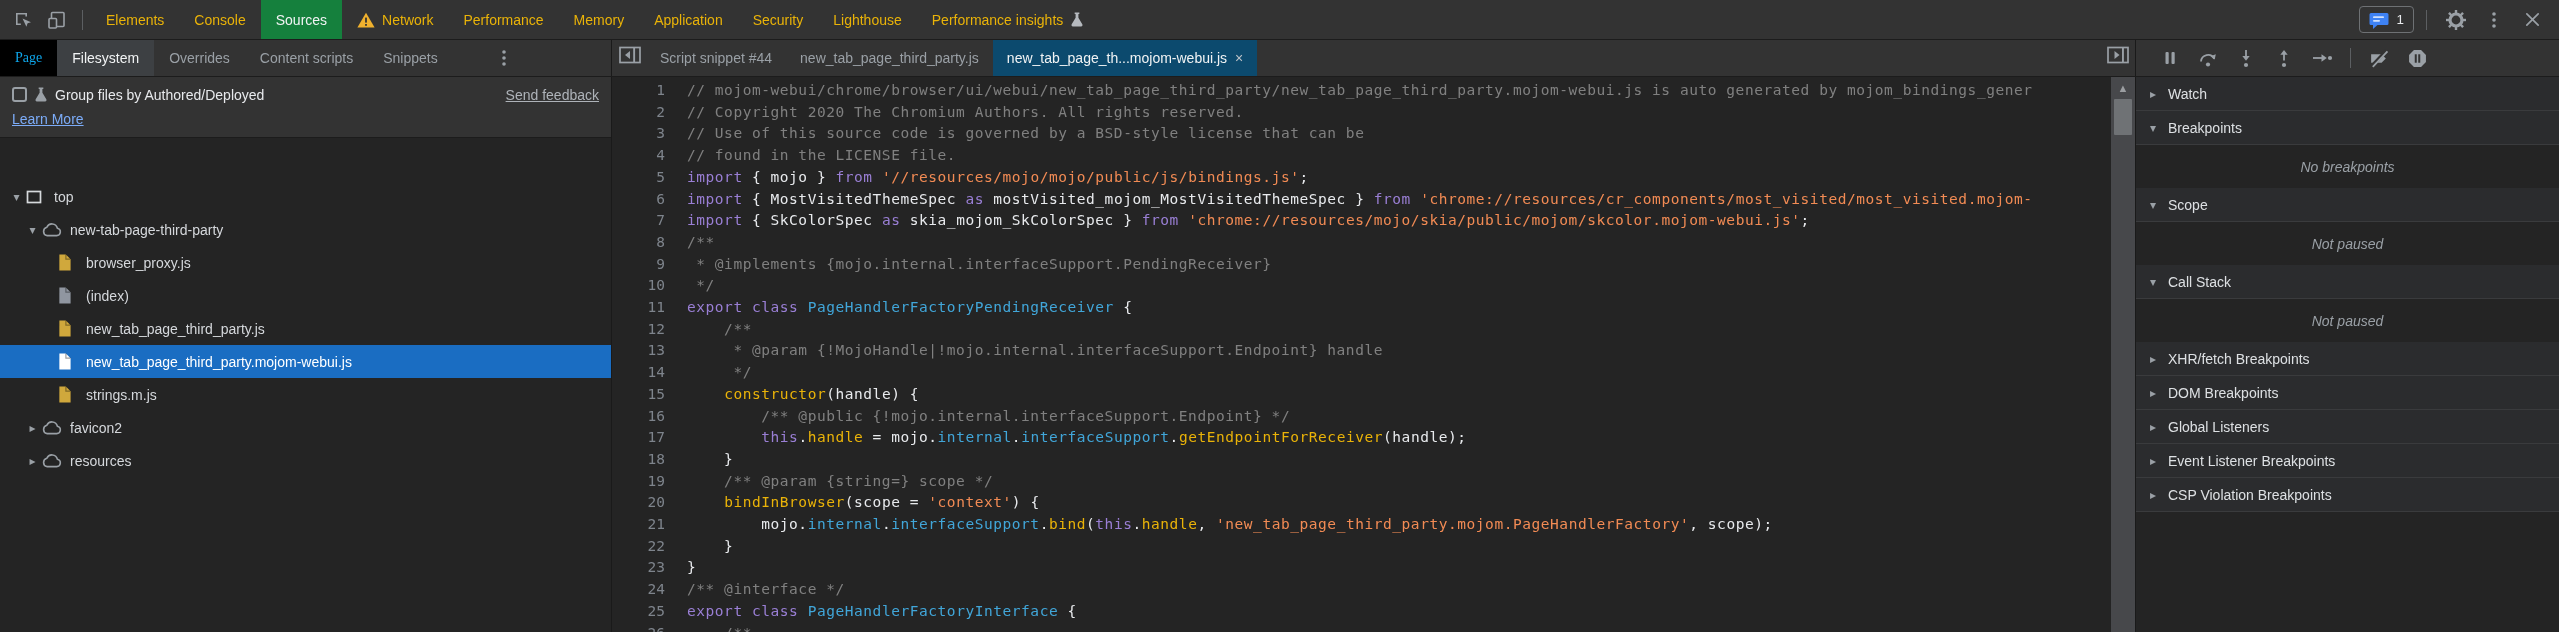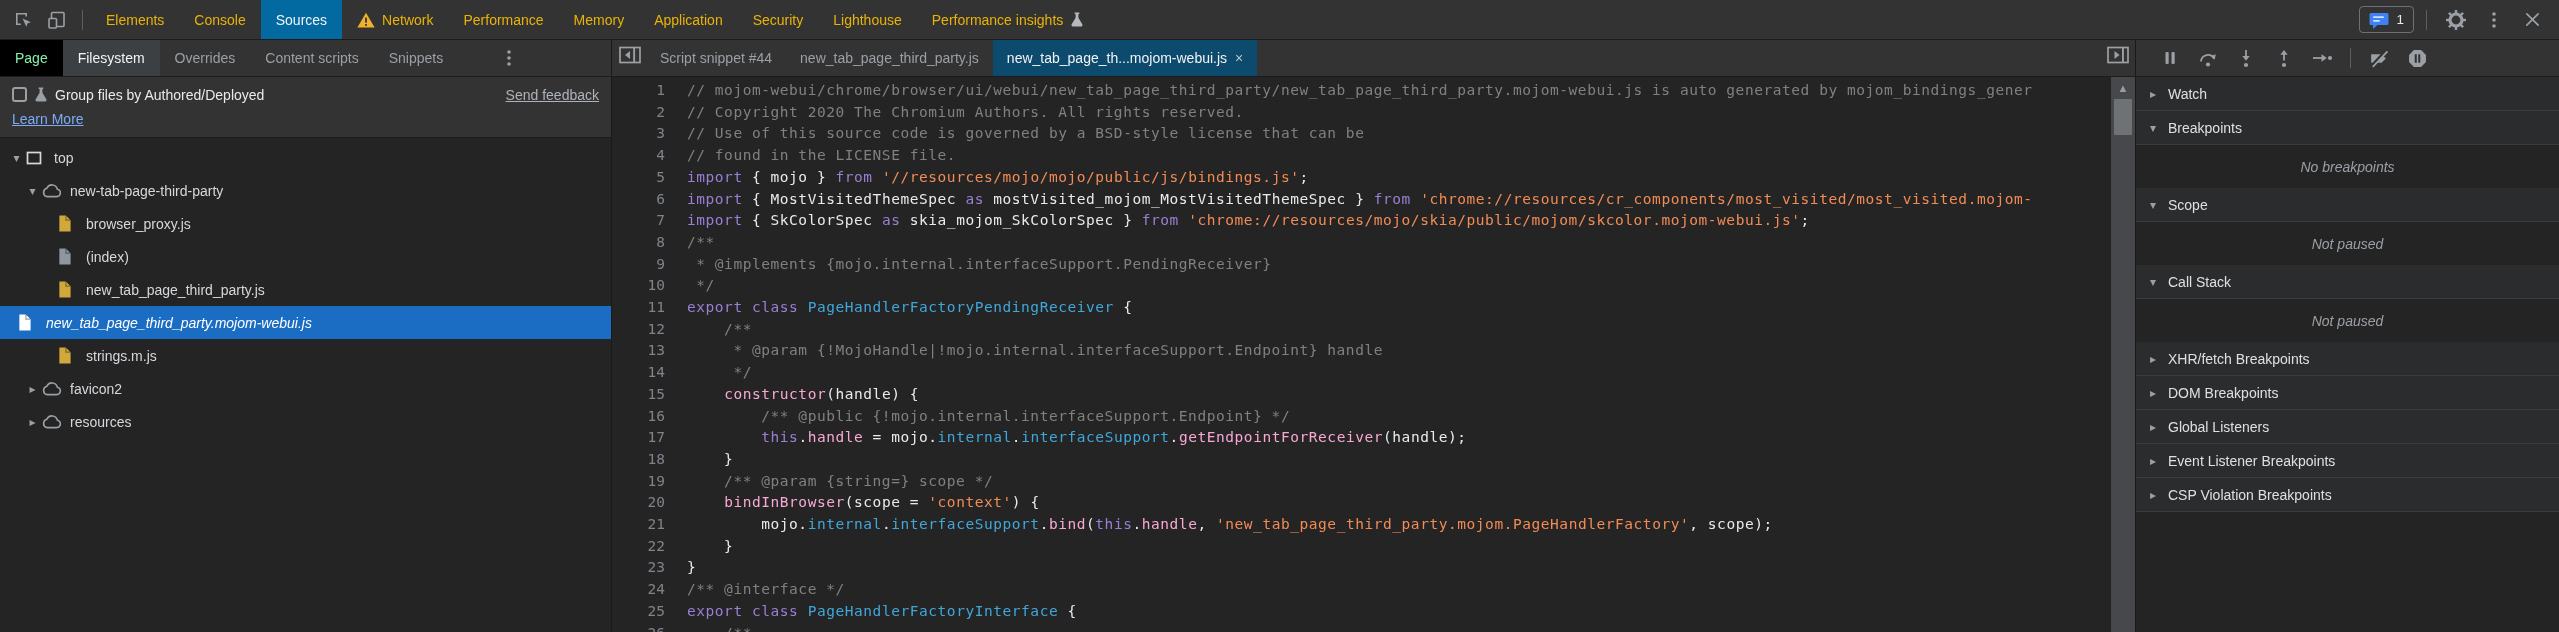--- a/index.html
+++ b/index.html
@@ -12,45 +12,45 @@
   }
   .vdiv { width:1px; height:20px; background:#5c5f62; margin:0 8px; flex:none; }
   .icon { display:inline-flex; align-items:center; justify-content:center; color:#9aa0a6; flex:none; }
   .icon-btn { display:flex; align-items:center; justify-content:center; width:34px; height:30px; background:none; border:none; cursor:default; color:#9aa0a6; }
 
   
   .main-toolbar { height:40px; flex:none; background:#333333; border-bottom:1px solid #1c1c1c; display:flex; align-items:stretch; }
   .mt-left { display:flex; align-items:center; padding-left:6px; }
   .main-tabs { display:flex; align-items:stretch; }
   .main-tab { display:flex; align-items:center; gap:7px; padding:0 15px; color:#eab308; white-space:nowrap; }
-  .main-tab.active { background:#0369a1; color:#f1f3f4; }
+  .main-tab.active { background:#15803d; color:#f1f3f4; }
   .mt-right { margin-left:auto; display:flex; align-items:center; padding-right:10px; gap:4px; }
   .console-status { display:flex; align-items:center; gap:8px; border:1px solid #6e7174; border-radius:4px; height:27px; padding:0 9px; color:#e8eaed; background:none; }
 
   
   .second-row { height:37px; flex:none; display:flex; background:#333333; border-bottom:1px solid #1c1c1c; }
   .sb-tabs { width:612px; flex:none; border-right:1px solid #1a1a1a; display:flex; align-items:stretch; }
   .sb-tab { display:flex; align-items:center; padding:0 15px; color:#9aa0a6; white-space:nowrap; }
-  .sb-tab.active { background:#000000; color:#86efac; }
+  .sb-tab.active { background:#000000; color:#0ea5e9;font-family:Liberation Serif, serif; }
   .sb-tab.highlight { background:#3d4043; color:#f1f3f4; }
   .sb-tabs .icon-btn { margin-left:34px; align-self:center; }
   .ed-tabs { flex:1; display:flex; align-items:stretch; border-right:1px solid #1a1a1a; min-width:0; }
   .ed-nav-toggle { display:flex; align-items:center; padding:0 8px 0 10px; }
   .ed-tab { display:flex; align-items:center; gap:8px; padding:0 14px; color:#9aa0a6; white-space:nowrap; }
   .ed-tab.active { background:#0c4a6e; color:#f1f3f4;align-items:center; }
   .ed-tab .tab-close { color:#c0c4c9; font-size:14px; }
   .ed-panel-toggle { margin-left:auto; display:flex; align-items:center; padding:0 8px; }
   .dbg-toolbar { width:423px; flex:none; display:flex; align-items:center; padding-left:16px; gap:2px; }
   .dbg-btn { width:36px; height:28px; display:flex; align-items:center; justify-content:center; background:none; border:none; color:#9aa0a6; }
 
   
   .content { flex:1; display:flex; min-height:0; }
 
   
-  .sidebar { width:612px; flex:none; border-right:1px solid #1a1a1a; display:flex; flex-direction:column; background:#242424; }
+  .sidebar { width:612px; flex:none; border-right:1px solid #1a1a1a; display:flex; flex-direction:column; background:#242424;gap:39px; }
   .infobar { background:#333333; border-bottom:1px solid #1c1c1c; padding:9px 12px 10px 12px; flex:none; }
   .infobar-row1 { display:flex; align-items:center; gap:7px; color:#e8eaed; }
   .checkbox { width:15px; height:15px; border:2px solid #9aa0a6; border-radius:3px; background:transparent; flex:none; }
   .link-gray { margin-left:auto; color:#aeb3b9; text-decoration:underline; }
   .link-blue { display:inline-block; margin-top:8px; color:#7cacf8; text-decoration:underline; }
   .tree { flex:1; overflow:hidden; padding-top:3px; }
   .tree-row { height:33px; display:flex; align-items:center; color:#d5d8dc; }
   .tree-row.selected { background:#1a6dc2; color:#ffffff; }
   .tree-row.selected .caret, .tree-row.selected .icon { color:#ffffff; }
   .caret { width:17px; flex:none; text-align:center; color:#9aa0a6; font-size:12px; }
@@ -60,21 +60,21 @@
   .t-icon.doc-gray { color:#9096a0; }
   .t-icon.doc-yellow { color:#d0a83c; }
   .t-icon.doc-white { color:#eceef0; }
 
   
   .editor { flex:1; min-width:0; display:flex; background:#242424; border-right:1px solid #1a1a1a; position:relative; }
   .code-area { flex:1; min-width:0; display:flex; overflow:hidden; padding-top:3px; }
   .gutter { width:62px; flex:none; text-align:right; padding-right:9px; color:#7e848c; font-family:"DejaVu Sans Mono",monospace; font-size:14.5px; line-height:21.7px; }
   .code { flex:1; min-width:0; overflow:hidden; white-space:pre; font-family:"DejaVu Sans Mono",monospace; font-size:14.5px; line-height:21.7px; letter-spacing:0.55px; color:#e8eaed; padding-left:13px; }
   .tok-cm { color:#808080; } .tok-kw { color:#9a7fd5; } .tok-str { color:#f28b54; }
-  .tok-cls { color:#41a6d9; } .tok-fn { color:#f9a8d4; } .tok-prop { color:#41a6d9; } .tok-pl { color:#e8eaed; }
+  .tok-cls { color:#41a6d9; } .tok-fn { color:#eab308; } .tok-prop { color:#41a6d9; } .tok-pl { color:#e8eaed; }
   .v-scroll { width:24px; flex:none; background:#47484b; display:flex; flex-direction:column; align-items:center; }
   .scroll-up { height:22px; display:flex; align-items:center; justify-content:center; color:#9b9ea1; font-size:11px; width:100%; background:none; border:none; }
   .scroll-thumb { width:18px; height:36px; border-radius:1px; background:#6f7275; }
 
   
   .right-panel { width:423px; flex:none; background:#242424; display:flex; flex-direction:column; overflow:hidden; }
   .rp-section-header { height:34px; flex:none; background:#2b2c2e; border-bottom:1px solid #3a3b3d; display:flex; align-items:center; padding-left:10px; gap:8px; color:#dde0e3; }
   .rp-section-header .caret { width:14px; }
   .rp-note { height:43px; flex:none; display:flex; align-items:center; justify-content:center; color:#9aa0a6; font-style:italic; border-bottom:0; background:#242424; }
 </style>
@@ -381,21 +381,21 @@
           <div class="tree-row" style="padding-left: 40px;">
             <span class="caret"></span>
             <span class="icon t-icon doc-yellow">
               <svg width="15" height="19" viewBox="0 0 16 20">
                 <path d="M2.5 1.5h7l5 5v12h-12z" fill="currentColor"></path>
                 <path d="M9.5 1.5v5h5" fill="none" stroke="rgba(0,0,0,.38)" stroke-width="1.3"></path>
               </svg>
             </span>
             <span>new_tab_page_third_party.js</span>
           </div>
-          <div class="tree-row selected" style=" font-style: italic;">
+          <div class="tree-row selected" style="padding-left: 40px;">
             <span class="caret"></span>
             <span class="icon t-icon doc-white">
               <svg width="15" height="19" viewBox="0 0 16 20">
                 <path d="M2.5 1.5h7l5 5v12h-12z" fill="currentColor"></path>
                 <path d="M9.5 1.5v5h5" fill="none" stroke="rgba(0,0,0,.38)" stroke-width="1.3"></path>
               </svg>
             </span>
             <span>new_tab_page_third_party.mojom-webui.js</span>
           </div>
           <div class="tree-row" style="padding-left: 40px;">

